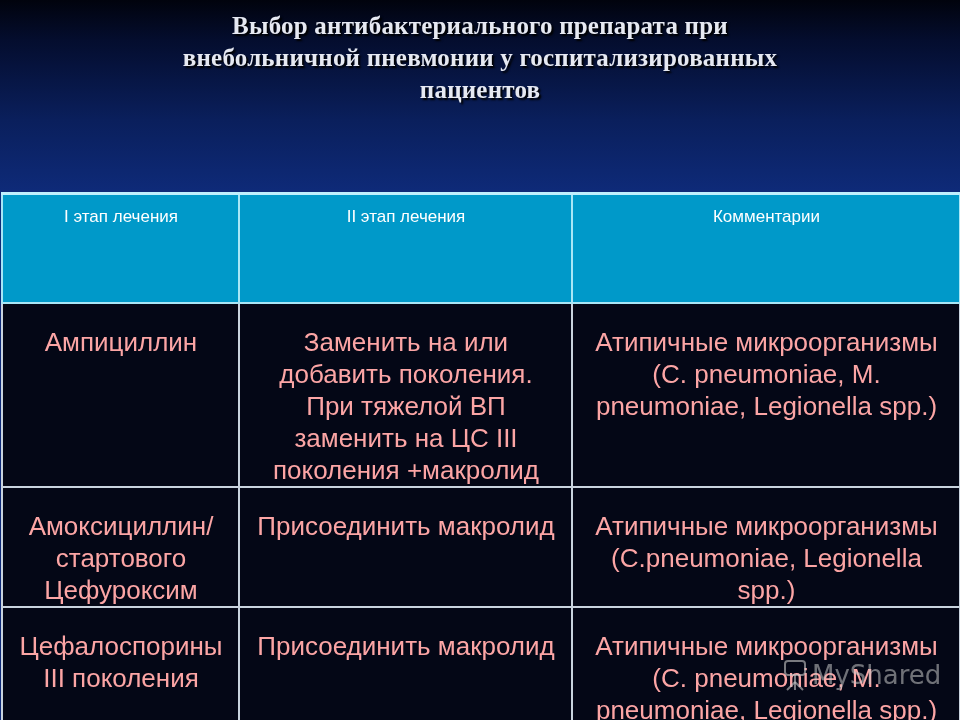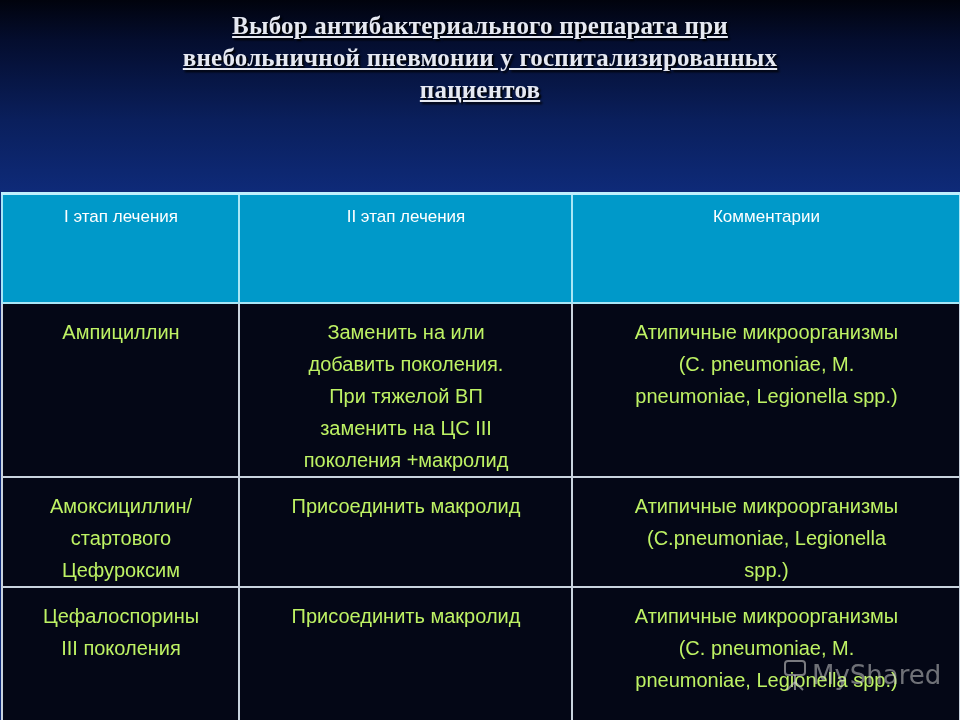--- a/index.html
+++ b/index.html
@@ -25,21 +25,20 @@
       left: 0; top: 10px;
       width: 960px;
       text-align: center;
       font-family: "Liberation Serif", "DejaVu Serif", serif;
       font-weight: bold;
       font-size: 25px;
       line-height: 32px;
       color: #e6e9f2;
       text-shadow: 2px 2px 2px #000000;
       letter-spacing: 0.2px;
-      text-decoration: underline;
     }
     .title .line { display: block; }
     table.regimen {
       position: absolute;
       left: 1px; top: 192px;
       width: 958px;
       border-collapse: collapse;
       table-layout: fixed;
     }
     table.regimen td, table.regimen th {
@@ -55,24 +54,24 @@
       font-size: 17px;
       line-height: 22px;
       height: 109px;
       padding-top: 11px;
       box-sizing: border-box;
       border-color: #a9e6f6;
     }
     table.regimen tr.head th { border-top: 3px solid #bfeffd; }
     table.regimen td {
       background: #040716;
-      color: #bef264;
-      font-size: 20px;
+      color: #fca5a5;
+      font-size: 26px;
       line-height: 32px;
-      padding-top: 12px;
+      padding-top: 22px;
       box-sizing: border-box;
     }
     tr.r1 td { height: 171px; }
     tr.r2 td { height: 98px; }
     tr.r3 td { height: 140px; border-bottom: none; }
     col.c1 { width: 237px; }
     col.c2 { width: 333px; }
     col.c3 { width: 388px; }
     .cell-line { display: block; white-space: nowrap; }
     .watermark {

